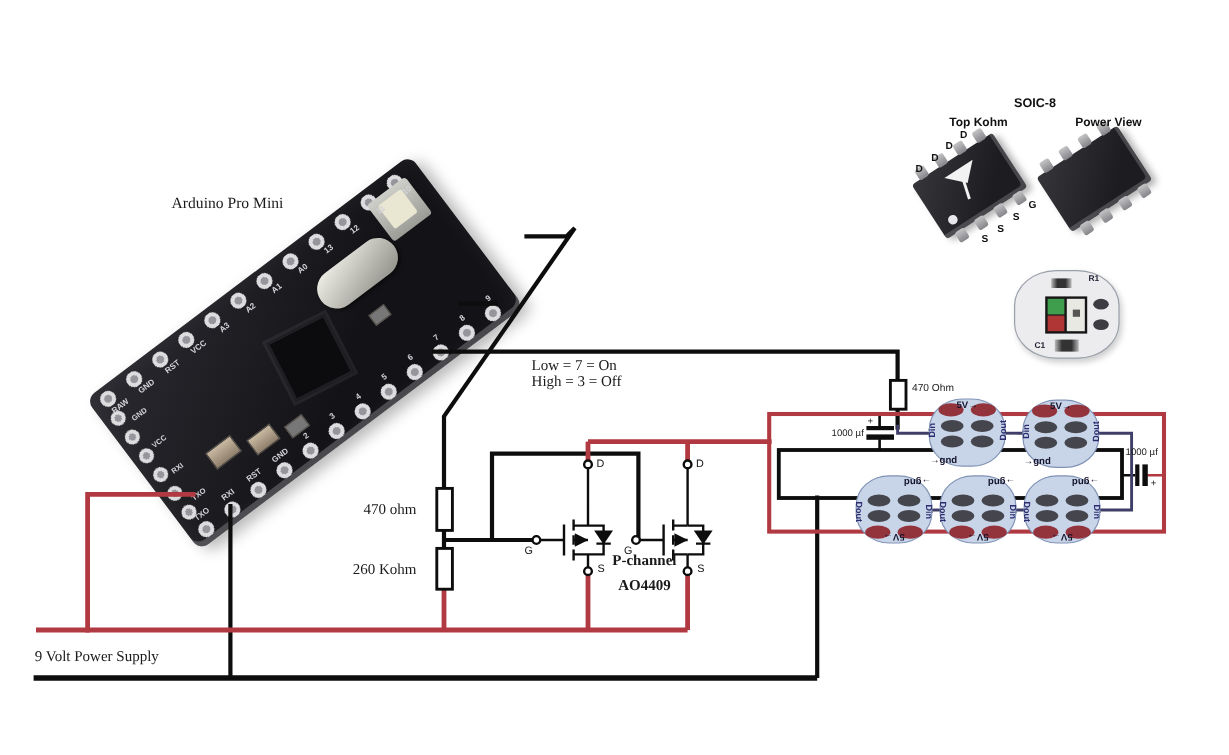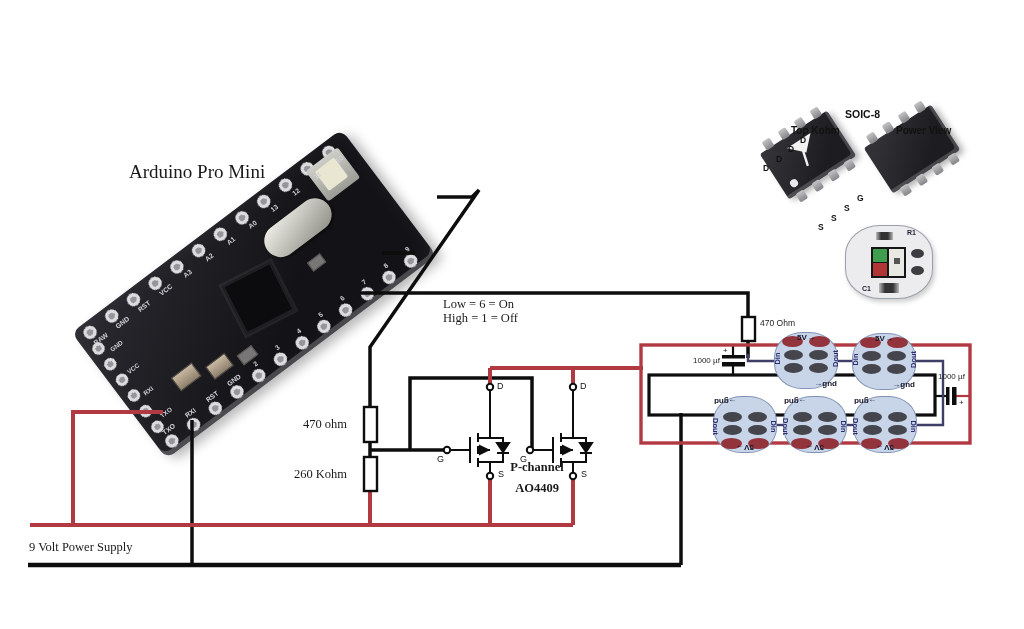--- a/index.html
+++ b/index.html
@@ -4,21 +4,21 @@
 <style>
   html,body{margin:0;padding:0;background:#ffffff;}
   #stage{position:relative;width:1024px;height:629px;background:#ffffff;overflow:hidden;
          font-family:"Liberation Sans",sans-serif;}
   svg.wires{position:absolute;left:0;top:0;z-index:2;pointer-events:none;}
 
   
   .lbl{position:absolute;z-index:4;color:#1a1a1a;white-space:nowrap;}
   .serif{font-family:"Liberation Serif",serif;font-size:12.5px;}
   .sans-sm{font-family:"Liberation Sans",sans-serif;font-size:8.5px;color:#222;}
-  .sans-b{font-family:"Liberation Sans",sans-serif;font-weight:bold;color:#111;margin-top:28px;}
+  .sans-b{font-family:"Liberation Sans",sans-serif;font-weight:bold;color:#111;}
   .pinlbl{font-family:"Liberation Sans",sans-serif;font-size:9px;color:#111;z-index:4;}
 
   
   .board{position:absolute;left:85px;top:215px;width:338px;height:158px;z-index:1;
          background:linear-gradient(145deg,#2a2a30,#131317 62%);
          border-radius:9px;transform:rotate(-37deg);
          box-shadow:5px 7px 12px rgba(0,0,0,.28), inset 0 -5px 0 rgba(190,190,195,.30), inset 0 0 22px rgba(255,255,255,.05);}
   .pinrow{position:absolute;left:6px;right:6px;height:16px;
           background-image:radial-gradient(circle 7px at 9px 8px,#95959b 0 3.2px,#dddde0 3.2px 6.4px,rgba(0,0,0,0) 6.8px);
           background-size:27.2px 16px;background-repeat:repeat-x;}
@@ -41,21 +41,21 @@
   .passive{position:absolute;background:linear-gradient(#c9b9a2,#8e7f6c);border:1px solid #55504a;}
 
   
   .led{position:absolute;width:64px;height:57px;z-index:3;border-radius:44%;
        background:#c8d5e8;border:1.5px solid #8193b5;box-sizing:border-box;}
   .led.flip{transform:rotate(180deg);}
   .led .p{position:absolute;border-radius:50%;}
   .led .pm{background:#93333c;width:21px;height:11px;top:3px;}
   .led .pg{background:#45454d;width:19px;height:10px;}
   .led .t5{position:absolute;top:0px;left:0;right:0;text-align:center;font-size:8px;font-weight:bold;color:#14142c;}
-  .led .tg{position:absolute;bottom:0px;left:0;right:0;text-align:right;font-size:8px;font-weight:bold;color:#14142c;}
+  .led .tg{position:absolute;bottom:0px;left:0;right:0;text-align:left;font-size:8px;font-weight:bold;color:#14142c;}
   .led .tdin{position:absolute;left:-4px;top:21px;transform:rotate(-90deg);font-size:7.5px;font-weight:bold;color:#2c2c6e;}
   .led .tdout{position:absolute;right:-7px;top:21px;transform:rotate(-90deg);font-size:7.5px;font-weight:bold;color:#2c2c6e;}
 
   
   .soic{position:absolute;width:80px;height:54px;z-index:2;border-radius:3px;
         background:linear-gradient(135deg,#35353a,#1d1d21 70%);transform:rotate(-33deg);
         box-shadow:3px 4px 6px rgba(0,0,0,.3), inset -3px -4px 0 rgba(200,200,205,.25);}
   .soic .pin{position:absolute;width:9px;height:10px;background:linear-gradient(#c4c4c6,#85858a);border-radius:2px;}
   .soic .pt{top:-9px;} .soic .pb{bottom:-9px;}
   .soic .dot{position:absolute;left:9px;bottom:7px;width:8px;height:8px;border-radius:50%;background:#e8e8ea;}
@@ -316,23 +316,23 @@
     <div class="p pg" style="left:9px;top:17px;"></div>
       <div class="p pg" style="right:9px;top:17px;"></div>
     <div class="p pg" style="left:9px;top:30px;"></div>
       <div class="p pg" style="right:9px;top:30px;"></div>
     <div class="t5">5V→</div>
     <div class="tg">→gnd</div>
     <div class="tdin">Din</div>
     <div class="tdout">Dout</div>
   </div>
 
-  <div class="lbl serif" style="left:129px;top:161px;font-size:19px;">Arduino Pro Mini</div>
-  <div class="lbl serif" style="left:443px;top:297px;">Low = 6 = On</div>
-  <div class="lbl serif" style="left:443px;top:311px;">High = 1 = Off</div>
+  <div class="lbl serif" style="left:143px;top:161px;font-size:13px;">Arduino Pro Mini</div>
+  <div class="lbl serif" style="left:443px;top:297px;">Low = 7 = On</div>
+  <div class="lbl serif" style="left:443px;top:311px;">High = 3 = Off</div>
   <div class="lbl serif" style="left:29px;top:540px;">9 Volt Power Supply</div>
 
   <div class="lbl serif" style="left:295px;top:417px;width:52px;text-align:right;">470 ohm</div>
   <div class="lbl serif" style="left:291px;top:467px;width:56px;text-align:right;">260 Kohm</div>
   <div class="lbl sans-sm" style="left:760px;top:318px;">470 Ohm</div>
   <div class="lbl sans-sm" style="left:693px;top:356px;font-size:8px;">1000 µf</div>
   <div class="lbl sans-sm" style="left:938px;top:372px;font-size:8px;">1000 µf</div>
   <div class="lbl sans-sm" style="left:723px;top:346px;font-size:8px;">+</div>
   <div class="lbl sans-sm" style="left:959px;top:398px;font-size:8px;">+</div>
 

